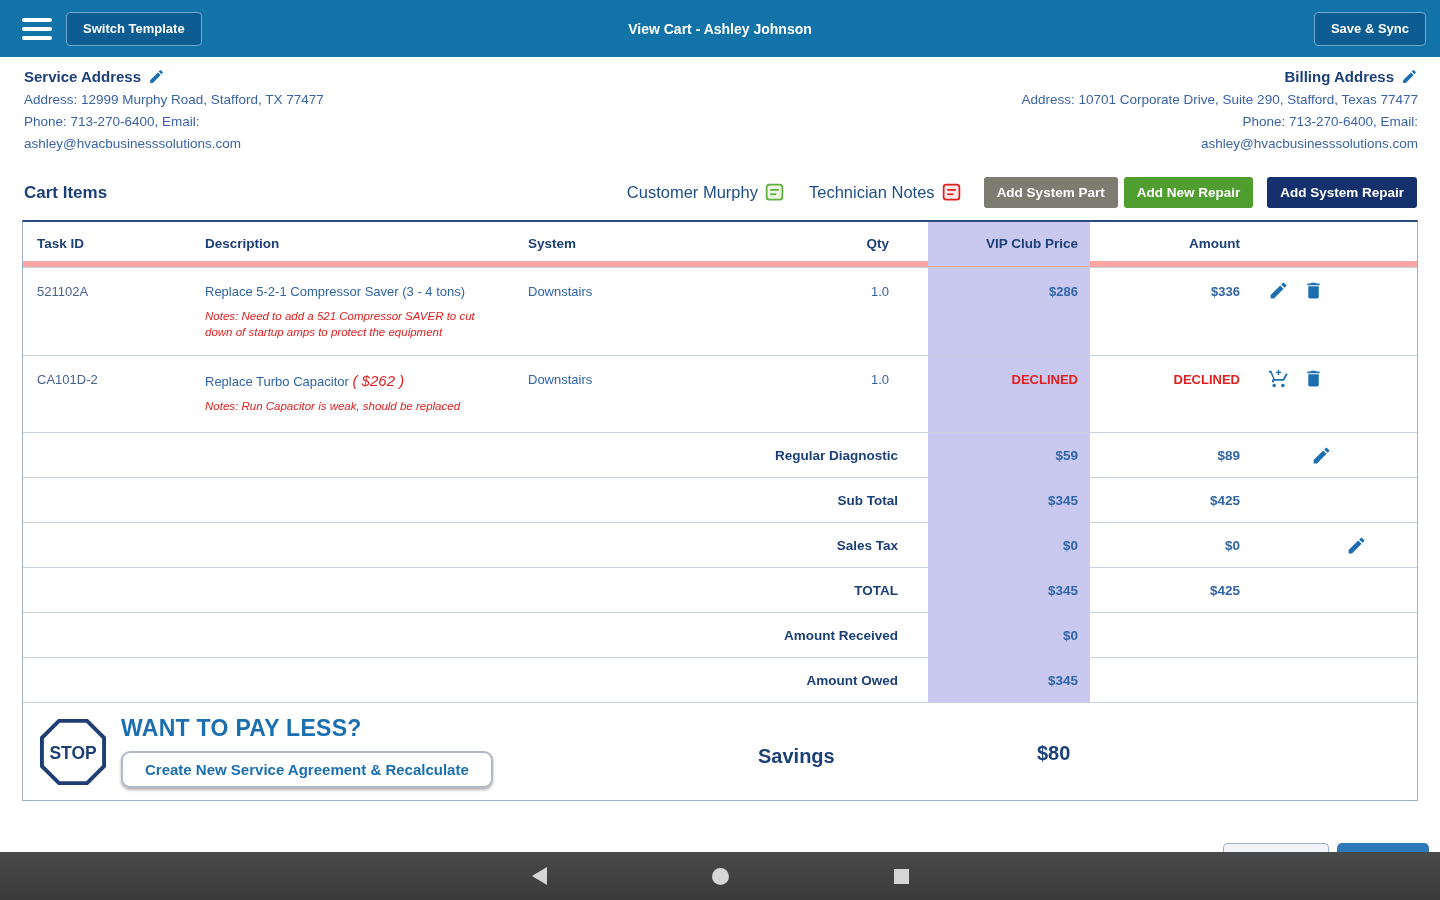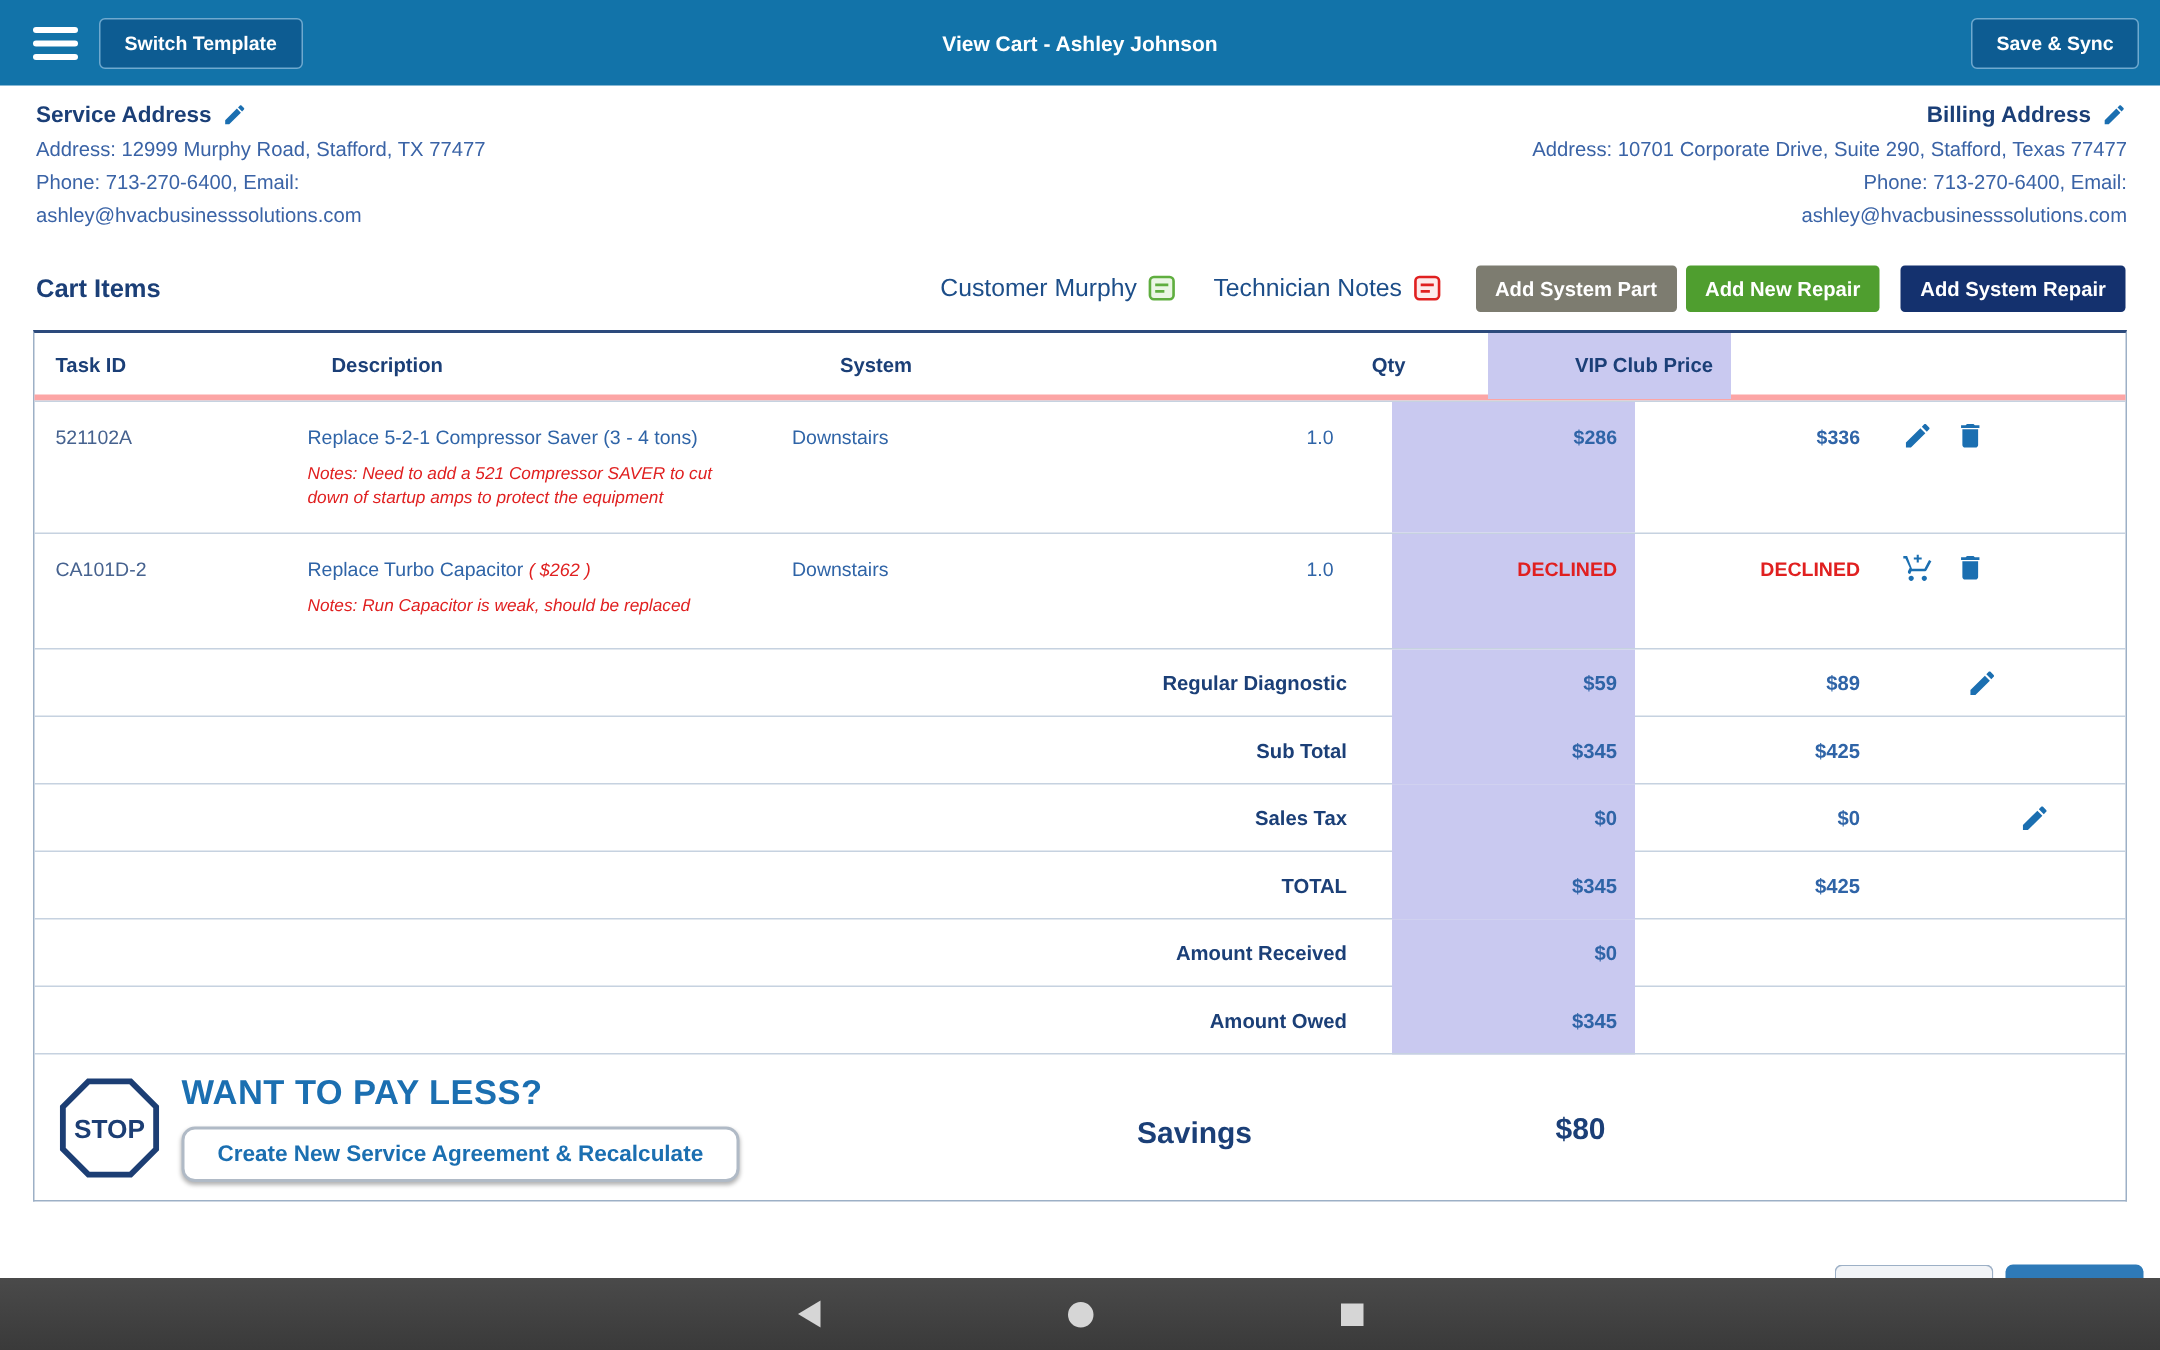--- a/index.html
+++ b/index.html
@@ -33,35 +33,35 @@
   .act-btn { height: 31px; padding: 0 13px; border: none; border-radius: 3px; color: #fff; font-weight: bold; font-size: 13.5px;
              font-family: "Liberation Sans", sans-serif; cursor: pointer; }
   .btn-gray { background: #7d7c70; margin-left: 16px; }
   .btn-green { background: #4f9e2f; }
   .btn-navy { background: #14316e; margin-left: 8px; }
 
   
   .cart-table { margin: 0 22px; border: 1px solid #9db0c6; border-top: 2px solid #2c4a7c; }
   .row { display: grid; grid-template-columns: 176px 326px 225px 178px 162px 166px 1fr; }
   .row + .row { border-top: 1px solid #c6d2e0; }
-  .row-head { height: 45px; border-bottom: 4px solid #fca5a5; gap: 16px; }
+  .row-head { height: 45px; border-bottom: 6px solid #fca5a5; }
   .row-head > div { line-height: 44px; font-size: 13.5px; font-weight: bold; color: #1b3f77; }
   .h-task { padding-left: 14px; }
   .h-desc { padding-left: 6px; }
   .h-sys  { padding-left: 3px; }
   .h-qty  { text-align: right; padding-right: 39px; }
   .h-vip  { text-align: right; padding-right: 12px; }
   .h-amt  { text-align: right; padding-right: 16px; }
   .lav { background: #c9c9f0; }
 
   .row-item > div { padding-top: 16px; font-size: 13px; }
   .c-task { padding-left: 14px; color: #46628f; }
   .c-desc { padding-left: 6px; }
   .desc-title { color: #2f64a7; }
-  .price-note { color: #e02020; font-style: italic; font-size: 12px; }
+  .price-note { color: #e02020; font-style: italic; font-size: 15px; }
   .desc-notes { margin-top: 9px; max-width: 300px; color: #e02020; font-style: italic; font-size: 11.5px; line-height: 16px; }
   .c-sys { padding-left: 3px; color: #2f64a7; }
   .c-qty { text-align: right; padding-right: 39px; color: #2f64a7; }
   .c-vip { text-align: right; padding-right: 12px; color: #2f64a7; font-weight: 600; }
   .c-amt { text-align: right; padding-right: 16px; color: #2f64a7; font-weight: 600; }
   .declined { color: #e02020 !important; font-weight: bold; }
   .c-icons { display: flex; gap: 14px; padding-left: 12px; padding-top: 12px !important; }
   .icon-btn { width: 21px; height: 21px; cursor: pointer; }
 
   .row-sum { height: 45px; }
@@ -159,20 +159,21 @@
   </section>
 
   <section class="cart-table">
 
     <div class="row row-head">
       <div class="h-task">Task ID</div>
       <div class="h-desc">Description</div>
       <div class="h-sys">System</div>
       <div class="h-qty">Qty</div>
       <div class="h-vip lav">VIP Club Price</div>
+      <div class="h-amt">Amount</div>
       <div></div>
     </div>
 
     <div class="row row-item" style="height:88px">
       <div class="c-task">521102A</div>
       <div class="c-desc">
         <div class="desc-title"><span>Replace 5-2-1 Compressor Saver (3 - 4 tons)</span></div>
         <div class="desc-notes">Notes: Need to add a 521 Compressor SAVER to cut down of startup amps to protect the equipment</div>
       </div>
       <div class="c-sys">Downstairs</div>

